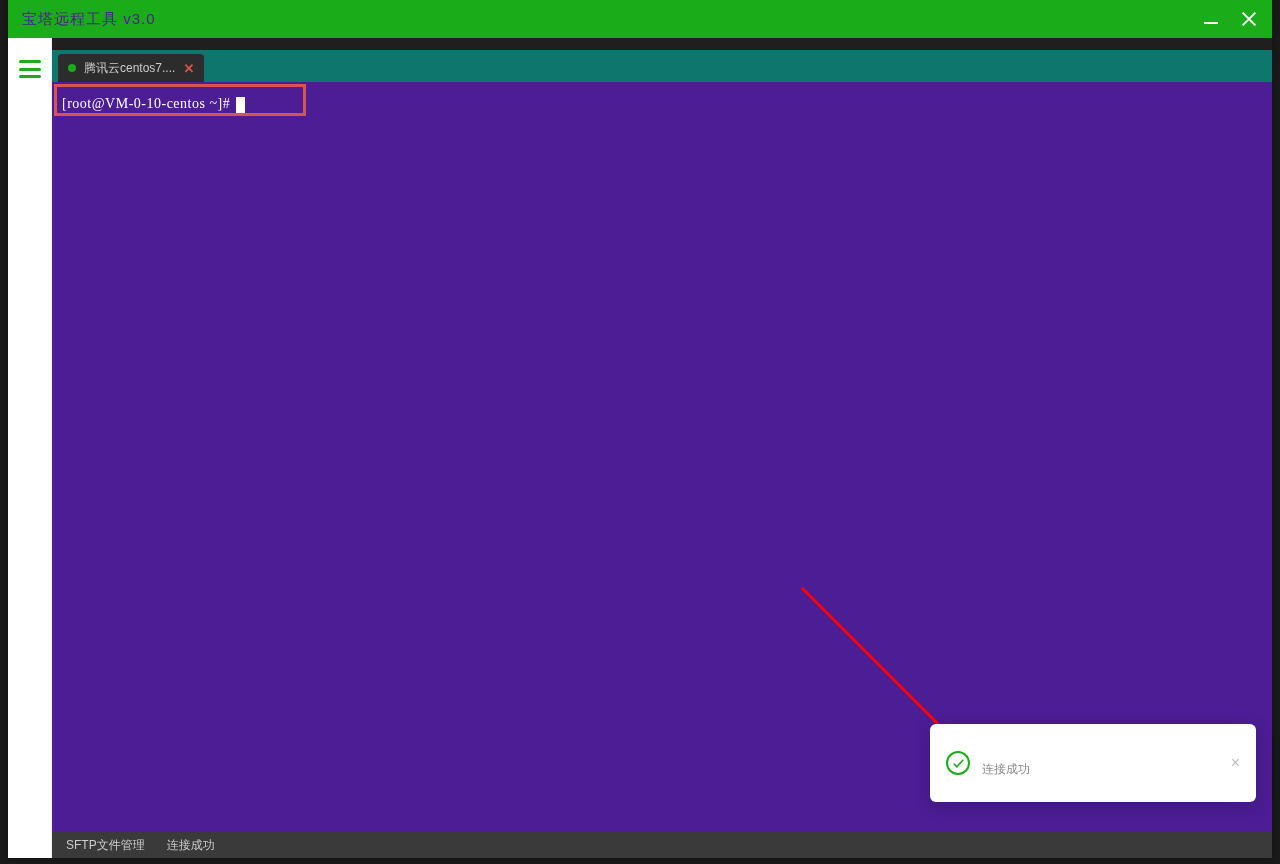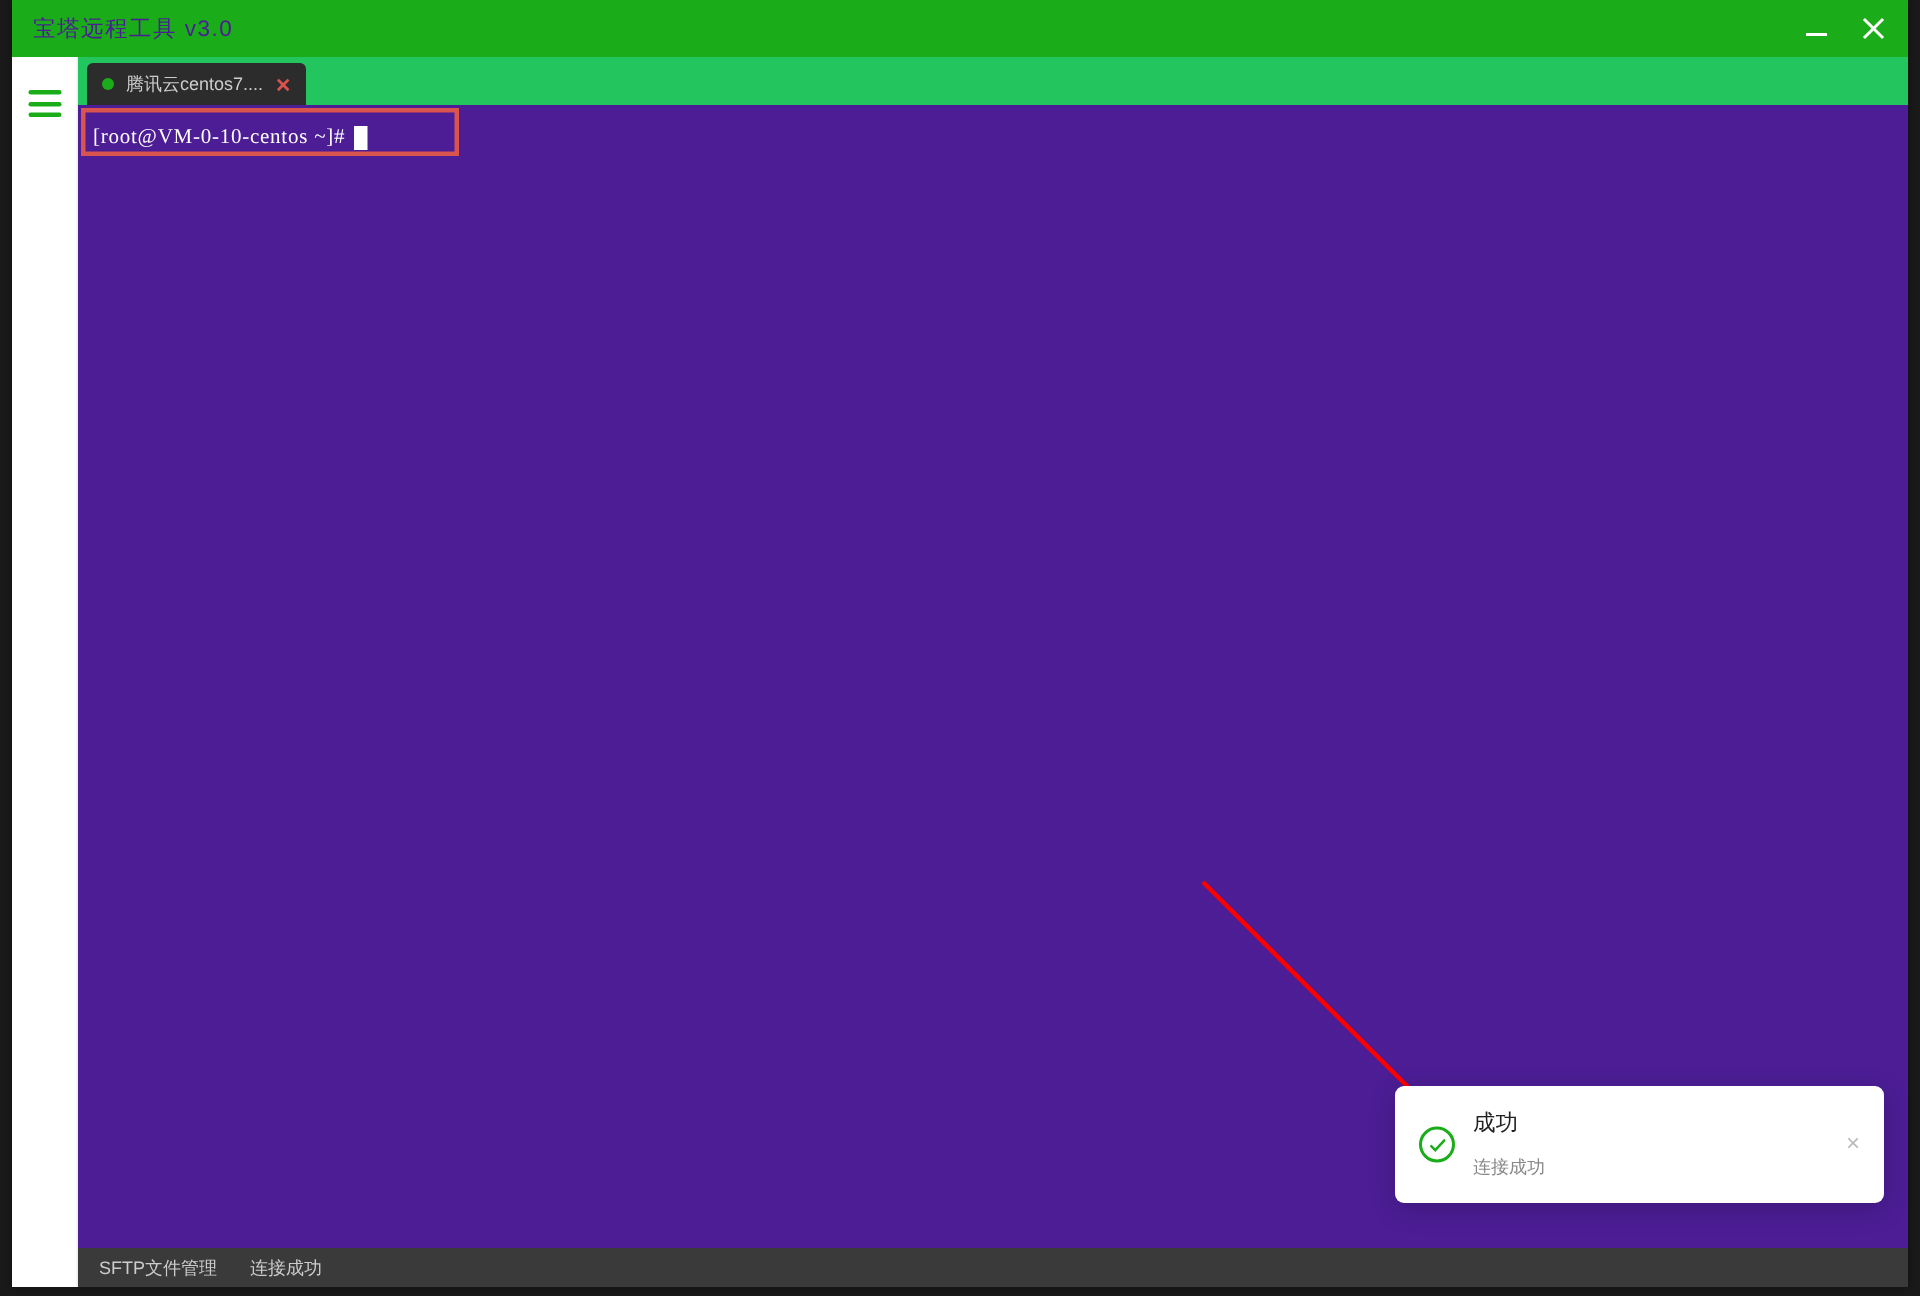--- a/index.html
+++ b/index.html
@@ -81,21 +81,21 @@
     margin:14px auto 0;cursor:pointer;
   }
   .add-btn:before,.add-btn:after{content:"";position:absolute;background:#fff;}
   .add-btn{position:relative;}
   .add-btn:before{width:14px;height:2px;}
   .add-btn:after{width:2px;height:14px;}
 
   .main {
     flex:1;background:#1f1f1f;display:flex;flex-direction:column;position:relative;
   }
-  .tabbar{height:32px;background:#22c55e;display:flex;align-items:flex-end;padding-left:6px;}
+  .tabbar{height:32px;background:#0f766e;display:flex;align-items:flex-end;padding-left:6px;margin-top:12px;}
   .tab{
     height:28px;background:#2c2c2c;display:flex;align-items:center;padding:0 10px;font-size:12px;color:#ccc;
     border-top-left-radius:4px;border-top-right-radius:4px;gap:8px;cursor:pointer;
   }
   .tab .dot{width:8px;height:8px;border-radius:50%;background:#1aad19;}
   .tab .close-tab{color:#d9534f;font-weight:bold;cursor:pointer;font-size:13px;}
 
   .terminal{
     flex:1;background:#4c1d95;font-family:Liberation Serif, serif;color:#fff;font-size:14px;
     padding:14px 10px;position:relative;
@@ -184,21 +184,20 @@
         <line x1="10" y1="10" x2="170" y2="170" stroke="#ff0000" stroke-width="3" marker-end="url(#ah)"></line>
       </svg>
 
       <div class="toast">
         <div class="check">
           <svg viewBox="0 0 24 24" fill="none" stroke="#1aad19" stroke-width="3" stroke-linecap="round">
             <polyline points="4,13 9,18 20,6"></polyline>
           </svg>
         </div>
         <div class="toast-body">
-          <div class="toast-title">成功</div>
           <div class="toast-sub">连接成功</div>
         </div>
         <div class="toast-close">×</div>
       </div>
 
     </div>
   </div>
 </div>
 
 </body></html>

